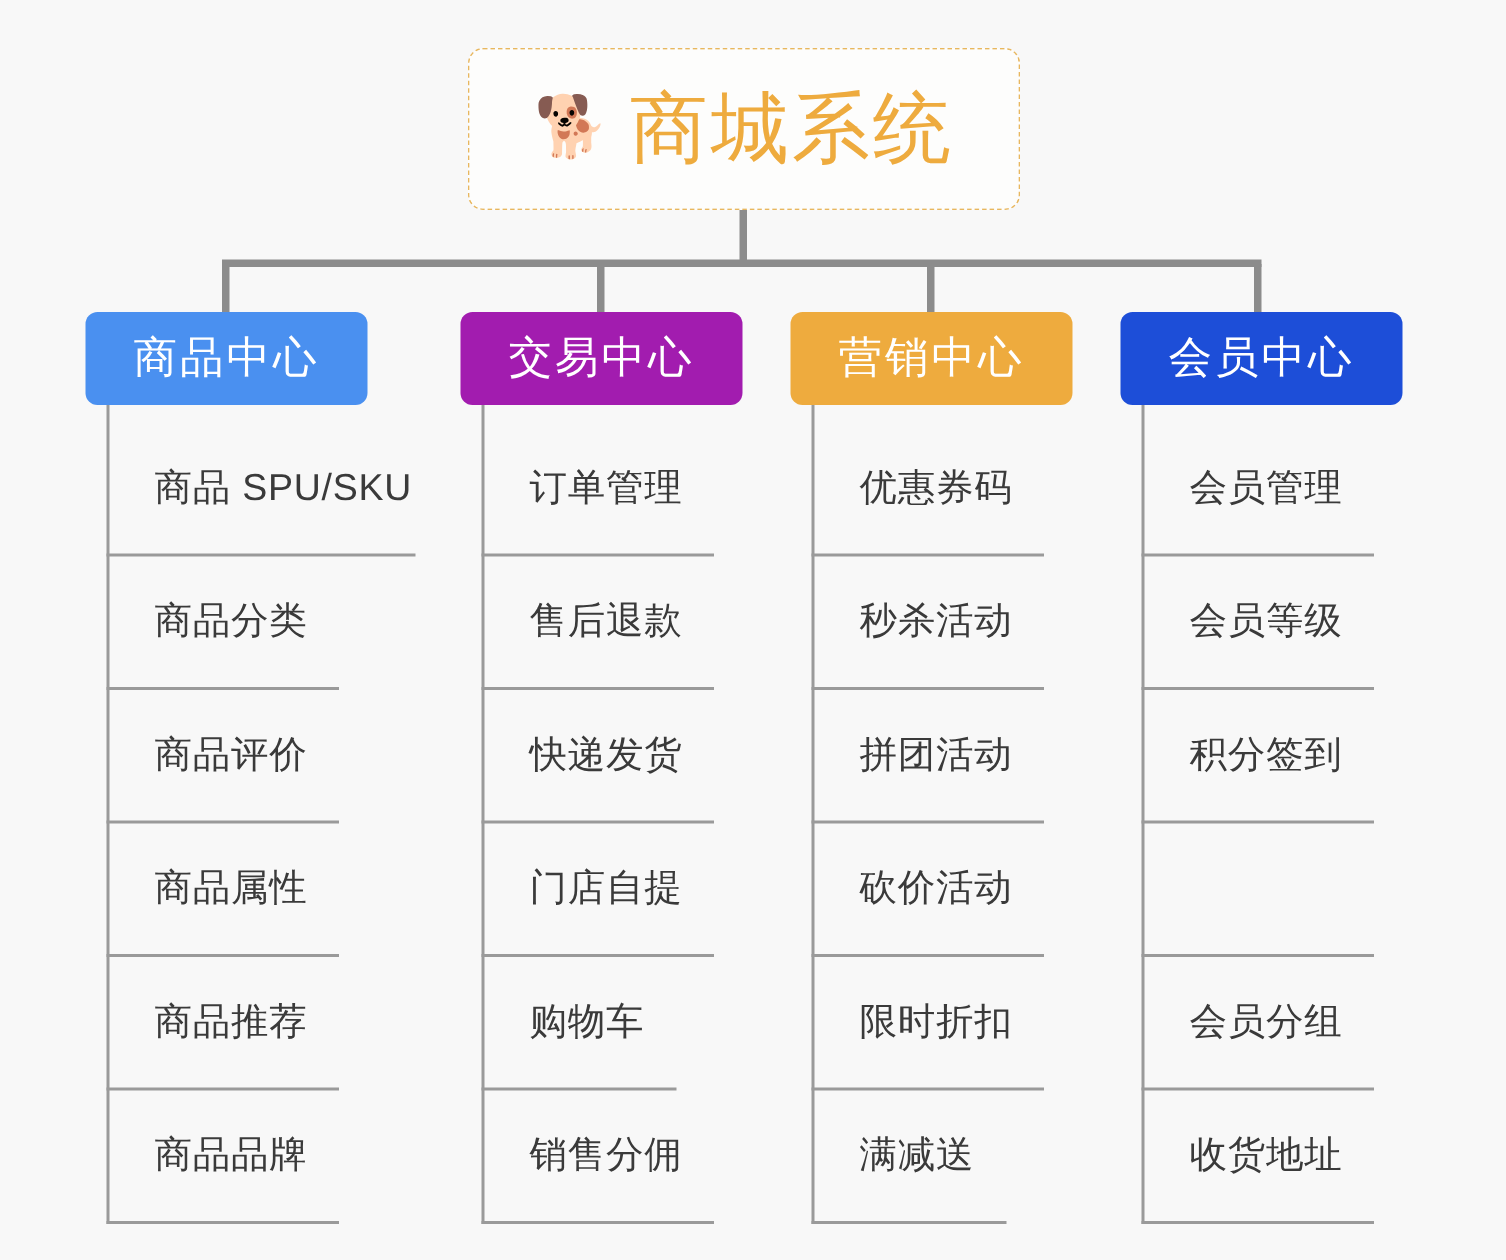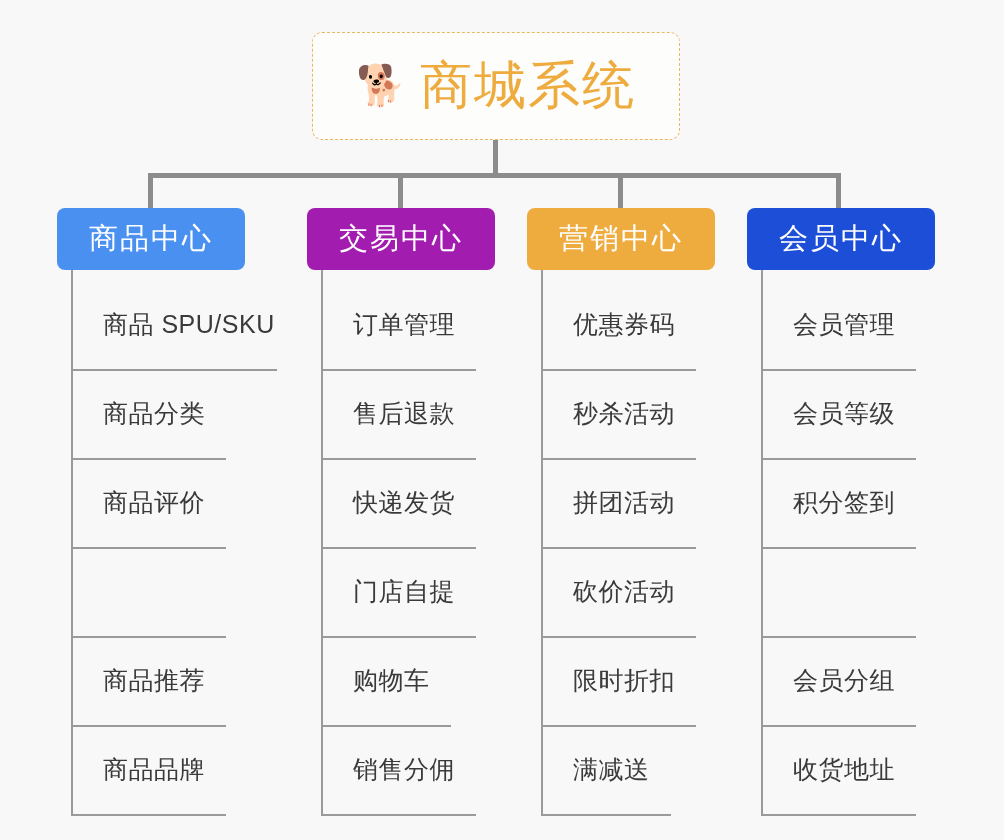--- a/index.html
+++ b/index.html
@@ -174,20 +174,21 @@
       </div>
       <div class="item w-md">
         <span class="item-label">商品分类</span>
         <span class="item-rule"></span>
       </div>
       <div class="item w-md">
         <span class="item-label">商品评价</span>
         <span class="item-rule"></span>
       </div>
       <div class="item w-md">
+        <span class="item-label">商品属性</span>
         <span class="item-rule"></span>
       </div>
       <div class="item w-md">
         <span class="item-label">商品推荐</span>
         <span class="item-rule"></span>
       </div>
       <div class="item w-md">
         <span class="item-label">商品品牌</span>
         <span class="item-rule"></span>
       </div>

